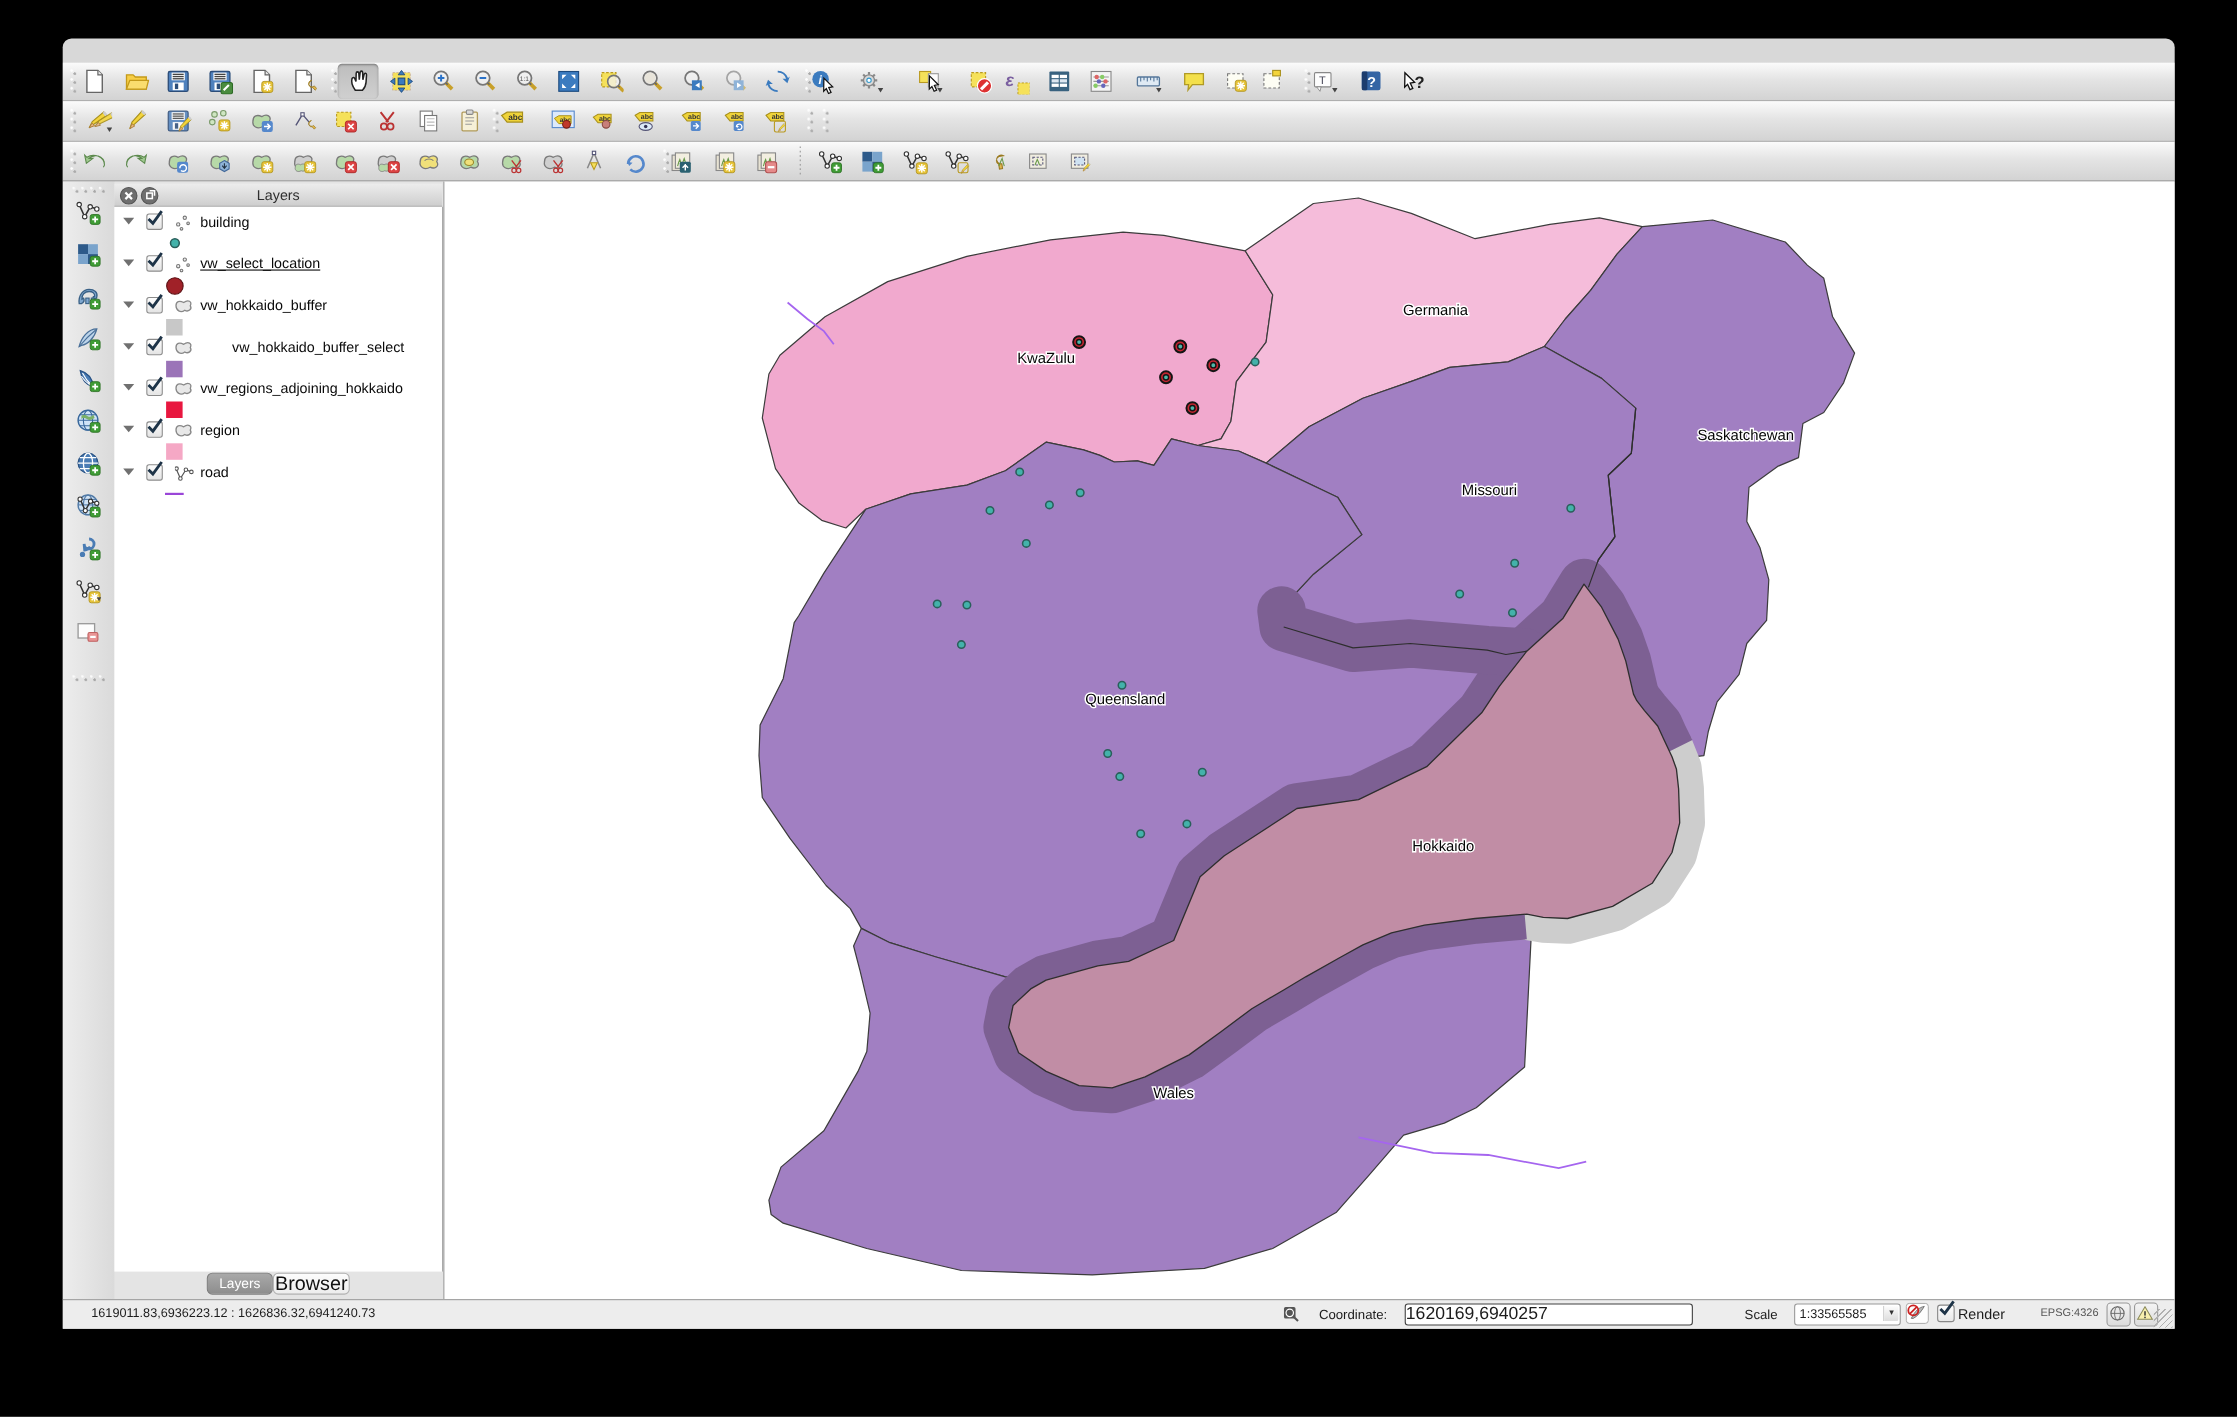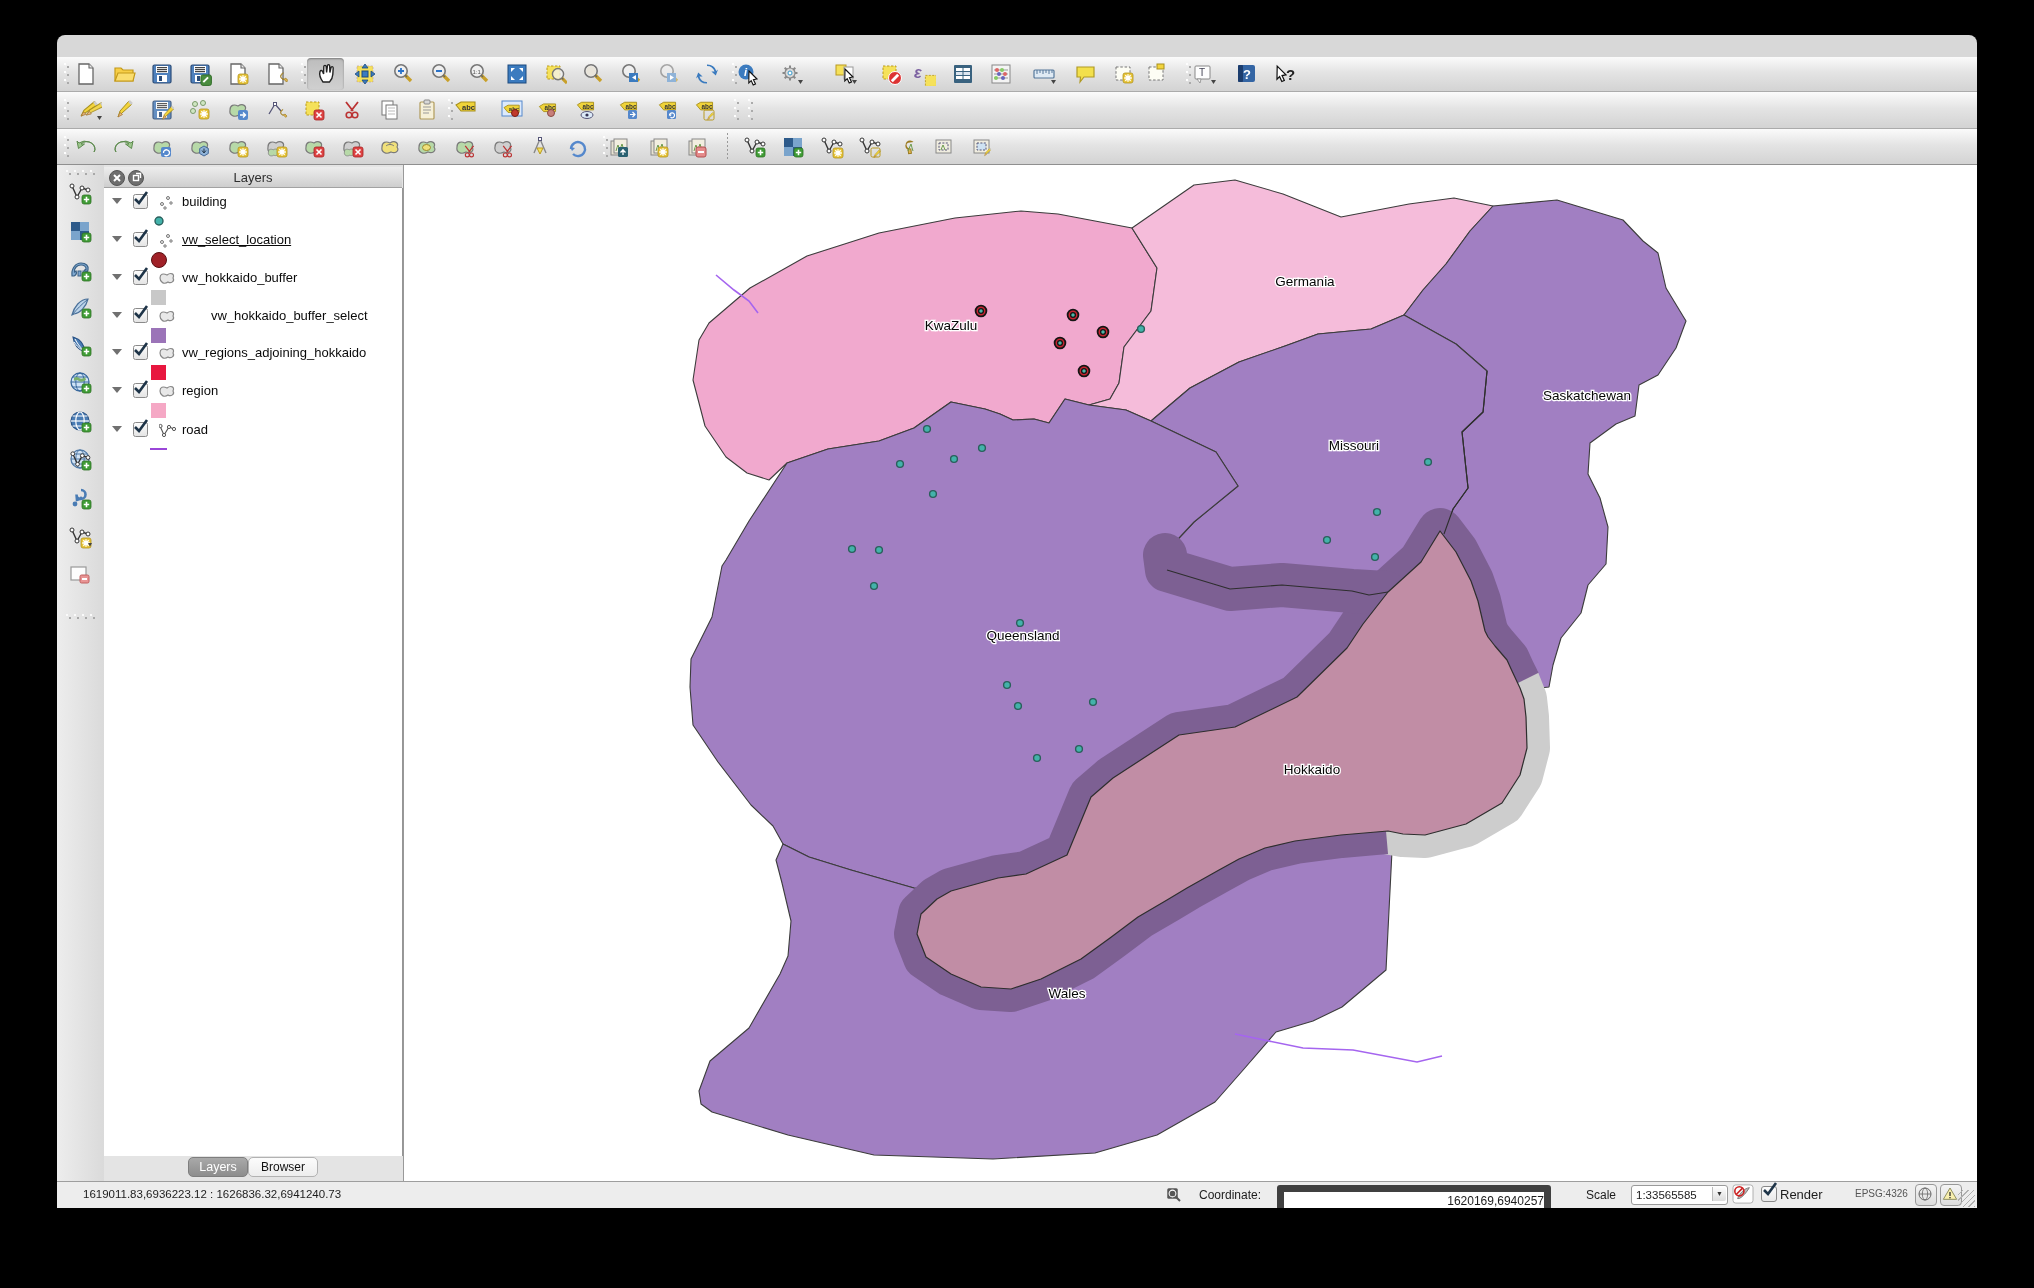--- a/index.html
+++ b/index.html
@@ -817,21 +817,21 @@
         <svg width="18" height="18" viewBox="0 0 18 18" style="position:absolute;left:46px;top:63px;">
           <circle cx="9" cy="9" r="7.5" fill="#a02128" stroke="#5a0f12" stroke-width="1"></circle>
         </svg>
         <div style="position:absolute;left:47px;top:102px;width:15px;height:15px;background:#c8c8c8;"></div>
         <div style="position:absolute;left:47px;top:140px;width:15px;height:15px;background:#9b74b8;"></div>
         <div style="position:absolute;left:47px;top:177px;width:15px;height:15px;background:#e8173f;"></div>
         <div style="position:absolute;left:47px;top:215px;width:15px;height:15px;background:#f5a8c5;"></div>
         <div style="position:absolute;left:46px;top:260px;width:17px;height:2px;background:#9a46d8;"></div>
       </div>
     <div style="position:absolute;left:84px;top:992px;width:60px;height:20px;background:linear-gradient(#a9a9a9,#8d8d8d);border:1px solid #7e7e7e;border-radius:5px;box-sizing:border-box;text-align:center;font-size:12.5px;color:#fff;line-height:19px;">Layers</div>
-      <div style="position:absolute;left:144px;top:992px;width:70px;height:20px;background:linear-gradient(#fcfcfc,#ededed);border:1px solid #b2b2b2;border-radius:5px;box-sizing:border-box;text-align:center;font-size:12px;color:#111;line-height:19px;">Browser</div>
+      <div style="position:absolute;left:144px;top:992px;width:70px;height:20px;background:linear-gradient(#fcfcfc,#ededed);border:1px solid #b2b2b2;border-radius:5px;box-sizing:border-box;text-align:center;font-size:18px;color:#111;line-height:19px;">Browser</div>
   </div>
   <div id="canvas">
   <svg width="1573" height="1015" viewBox="404 166 1573 1015" style="position:absolute;left:1px;top:0;" xmlns="http://www.w3.org/2000/svg" font-family="Liberation Sans, sans-serif">
     <defs>
     <path id="hokk" d="M1387,593 L1420,563 L1439,532 L1455,553 L1470,582 L1477,602 L1484,632 L1487,638 L1494,647 L1506,661 L1511,672 L1519,689 L1523,700 L1525,718 L1526,749 L1519,776 L1501,804 L1465,825 L1424,836 L1402,835 L1387,832 L1340,836 L1294,842 L1264,849 L1238,860 L1218,871 L1186,889 L1166,901 L1137,918 L1109,939 L1080,960 L1040,980 L1010,990 L980,988 L950,975 L925,958 L916,935 L920,915 L936,900 L950,892 L997,879 L1025,875 L1066,856 L1090,798 L1112,779 L1178,736 L1234,728 L1296,698 L1346,649 L1362,625 Z"></path>
     <path id="bandarc" d="M1385,832 L1340,836 L1294,842 L1264,849 L1238,860 L1218,871 L1186,889 L1166,901 L1137,918 L1109,939 L1080,960 L1040,980 L1010,990 L980,988 L950,975 L925,958 L916,935 L920,915 L936,900 L950,892 L997,879 L1025,875 L1066,856 L1090,798 L1112,779 L1178,736 L1234,728 L1296,698 L1346,649 L1362,625 L1387,593 L1420,563 L1439,532 L1455,553 L1470,582 L1477,602 L1484,632 L1487,638 L1494,647 L1506,661 L1511,672 L1517,684"></path>
     <path id="grayarc" d="M1515,680 L1523,700 L1525,718 L1526,749 L1519,776 L1501,804 L1465,825 L1424,836 L1402,835 L1385,832"></path>
     </defs>
 
     <g stroke="#3c3c3c" stroke-width="1.1" stroke-linejoin="round">
@@ -908,21 +908,21 @@
   </svg>
   </div>
   <div id="status">
       <div class="st" style="left:26px;top:6px;">1619011.83,6936223.12 : 1626836.32,6941240.73</div>
       <svg width="18" height="18" viewBox="0 0 24 24" style="position:absolute;left:1108px;top:4px;">
         <rect x="3" y="3" width="14" height="14" rx="2" fill="#555"></rect>
         <circle cx="10" cy="10" r="4.5" fill="none" stroke="#fff" stroke-width="1.4"></circle>
         <path d="M15,15 l5,5" stroke="#555" stroke-width="2.5"></path>
       </svg>
       <div class="st" style="left:1142px;top:6px;font-size:12px;">Coordinate:</div>
-      <div class="st" style="left:1220px;top:3px;width:260px;height:18px;background:#fff;border:7px solid #404040;border-radius:3px;text-align:right;font-size:12px;line-height:18px;">1620169,6940257</div>
+      <div class="st" style="left:1220px;top:3px;width:260px;height:18px;background:#fff;border:1px solid #404040;border-radius:3px;text-align:left;font-size:16px;line-height:18px;">1620169,6940257</div>
       <div class="st" style="left:1529px;top:6px;font-size:12px;">Scale</div>
       <div class="st" style="left:1574px;top:3px;width:95px;height:18px;background:#fff;border:1px solid #9a9a9a;border-radius:3px;font-size:11.5px;line-height:18px;"><span style="margin-left:4px;">1:33565585</span><span style="position:absolute;right:1px;top:1px;width:13px;height:14px;background:linear-gradient(#fdfdfd,#dcdcdc);border-left:1px solid #bbb;border-radius:0 2px 2px 0;text-align:center;font-size:7px;line-height:14px;color:#333;">▼</span></div>
       <svg width="22" height="20" viewBox="0 0 24 22" style="position:absolute;left:1675px;top:2px;">
         <rect x="1" y="1" width="22" height="20" rx="3" fill="#fdfdfd" stroke="#aaa"></rect>
         <path d="M6,16 C10,8 14,5 19,4 C16,9 12,14 8,16 Z" fill="#b8b8b8" stroke="#777"></path>
         <circle cx="8" cy="8" r="5" fill="none" stroke="#cc2222" stroke-width="1.8"></circle>
         <line x1="4.5" y1="11.5" x2="11.5" y2="4.5" stroke="#cc2222" stroke-width="1.8"></line>
       </svg>
       <div class="st" style="left:1704px;top:4px;width:14px;height:14px;background:linear-gradient(#fdfdfd,#e8e8e8);border:1px solid #888;border-radius:3px;"></div>
       <svg width="18" height="16" viewBox="0 0 18 16" style="position:absolute;left:1703px;top:0px;">

